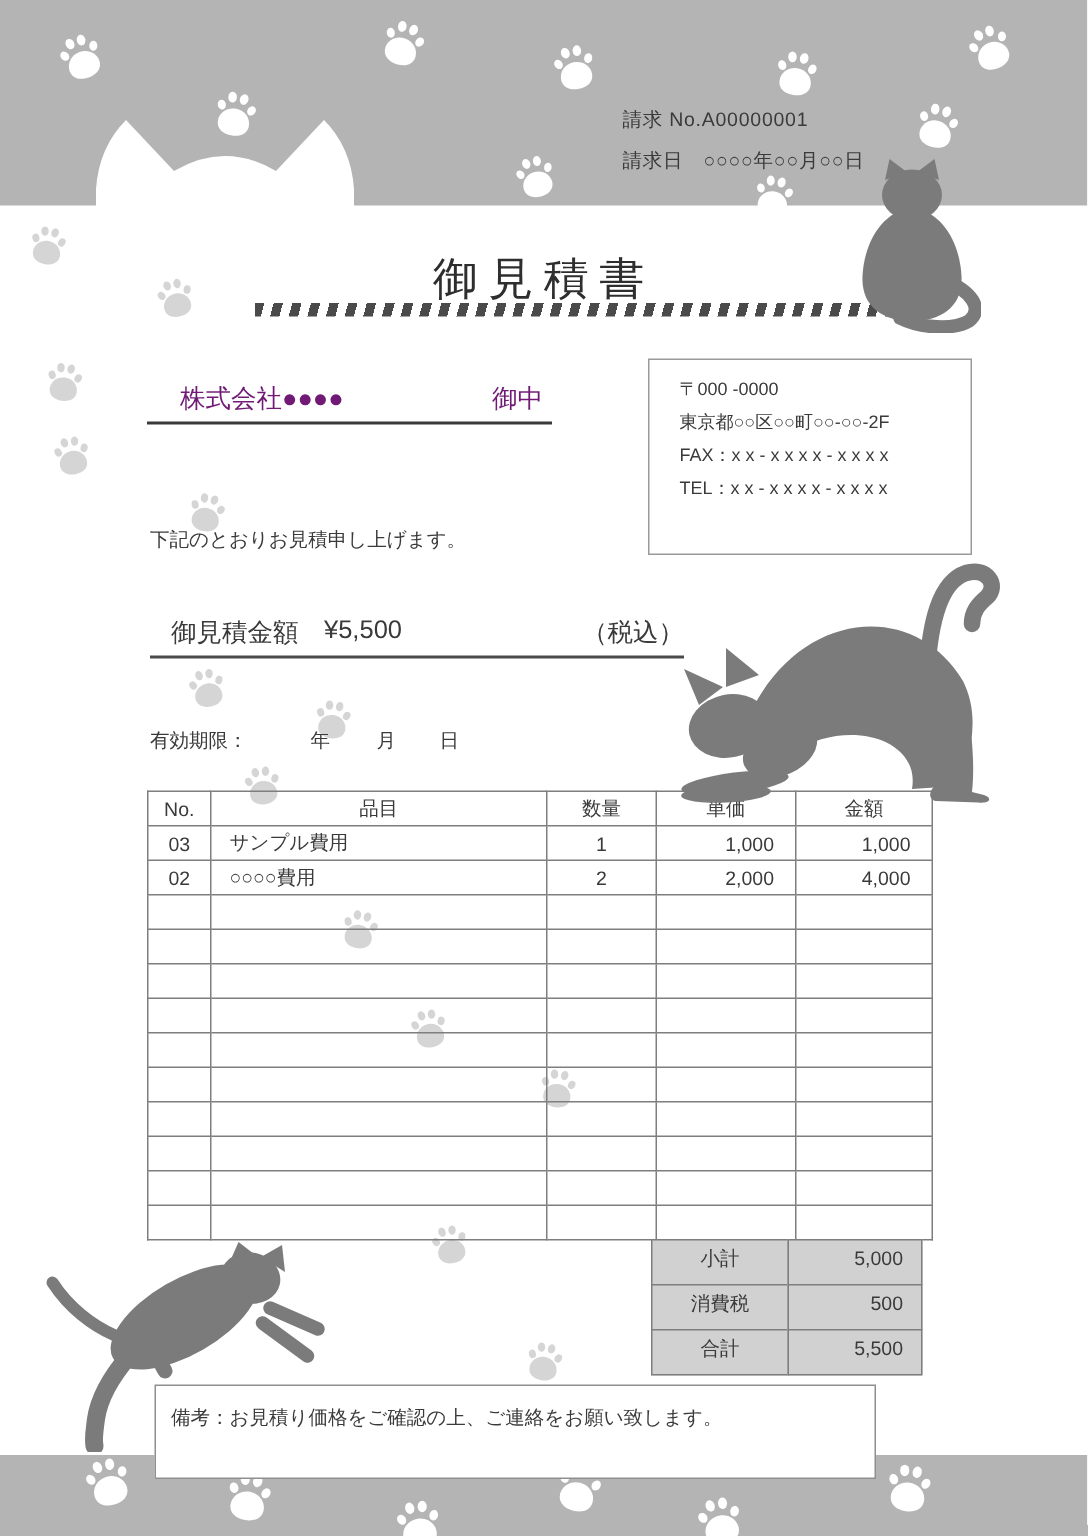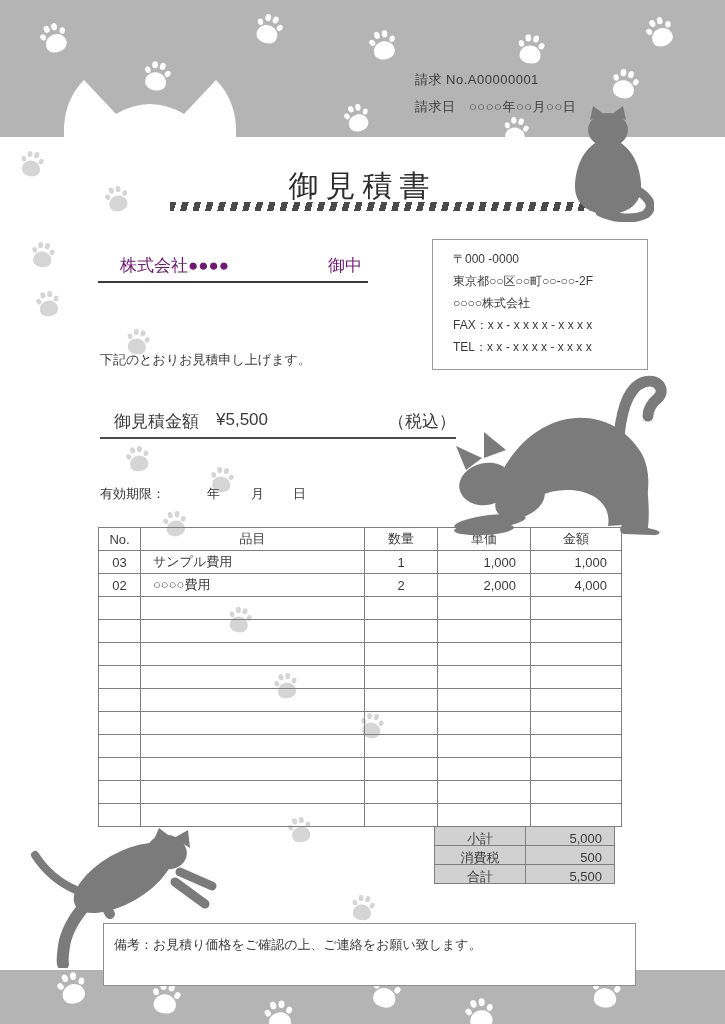--- a/index.html
+++ b/index.html
@@ -60,28 +60,28 @@
   .items .c-no{width:41px;}
   .items .c-item{width:223px;}
   .items .c-qty{width:72px;}
   .items .c-unit{width:92px;}
   .items .c-amt{width:90px;}
   .items .al-c{text-align:center;}
   .items .al-l{text-align:left;padding-left:12px;}
   .items .al-r{text-align:right;padding-right:14px;margin-top:29px;}
   
   .summary{position:absolute;left:434px;top:826px;z-index:3;}
-  .sum-row{display:flex;height:20px;margin-top:-1px;justify-content:center;}
+  .sum-row{display:flex;height:31px;margin-top:-1px;justify-content:center;}
   .sum-row:first-child{margin-top:0;}
   .sum-label,.sum-value{box-sizing:border-box;border:1px solid var(--tborder,#7e7e7e);
     background:var(--sumbg,#d1d1d1);font-size:13px;line-height:23px;}
   .sum-label{width:92px;text-align:center;}
   .sum-value{width:90px;margin-left:-1px;text-align:right;padding-right:12px;}
   
-  .remarks-box{position:absolute;left:103px;top:923px;width:533px;height:63px;
+  .remarks-box{position:absolute;left:103px;top:923px;width:481px;height:63px;
     border:1px solid #8f8f8f;background:#ffffff;box-sizing:border-box;z-index:4;
     padding:12px 0 0 10px;font-size:13px;}
 </style>
 </head>
 <body>
 
 <div class="page" style="--band: #b4b4b4; --cat: #7b7b7b; --sumbg: #d1d1d1; --tborder: #7e7e7e; --boxborder: #9a9a9a; --text: #3a3a3a; --dash: #4a4a4a;">
 
   <div class="band band-top"></div>
   <div class="band band-bottom"></div>
@@ -304,21 +304,20 @@
   </svg>
 
   <div class="recipient">
     <span class="name">株式会社●●●●</span>
     <span class="honor">御中</span>
   </div>
 
   <div class="issuer-box">
     <div>〒000 -0000</div>
     <div>東京都○○区○○町○○-○○-2F</div>
-    <div>○○○○株式会社</div>
     <div>FAX：x x - x x x x - x x x x</div>
     <div>TEL：x x - x x x x - x x x x</div>
   </div>
 
   <div class="greeting">下記のとおりお見積申し上げます。</div>
 
   <div class="amount-row">
     <span class="lbl">御見積金額</span>
     <span class="val">¥5,500</span>
     <span class="note">（税込）</span>

